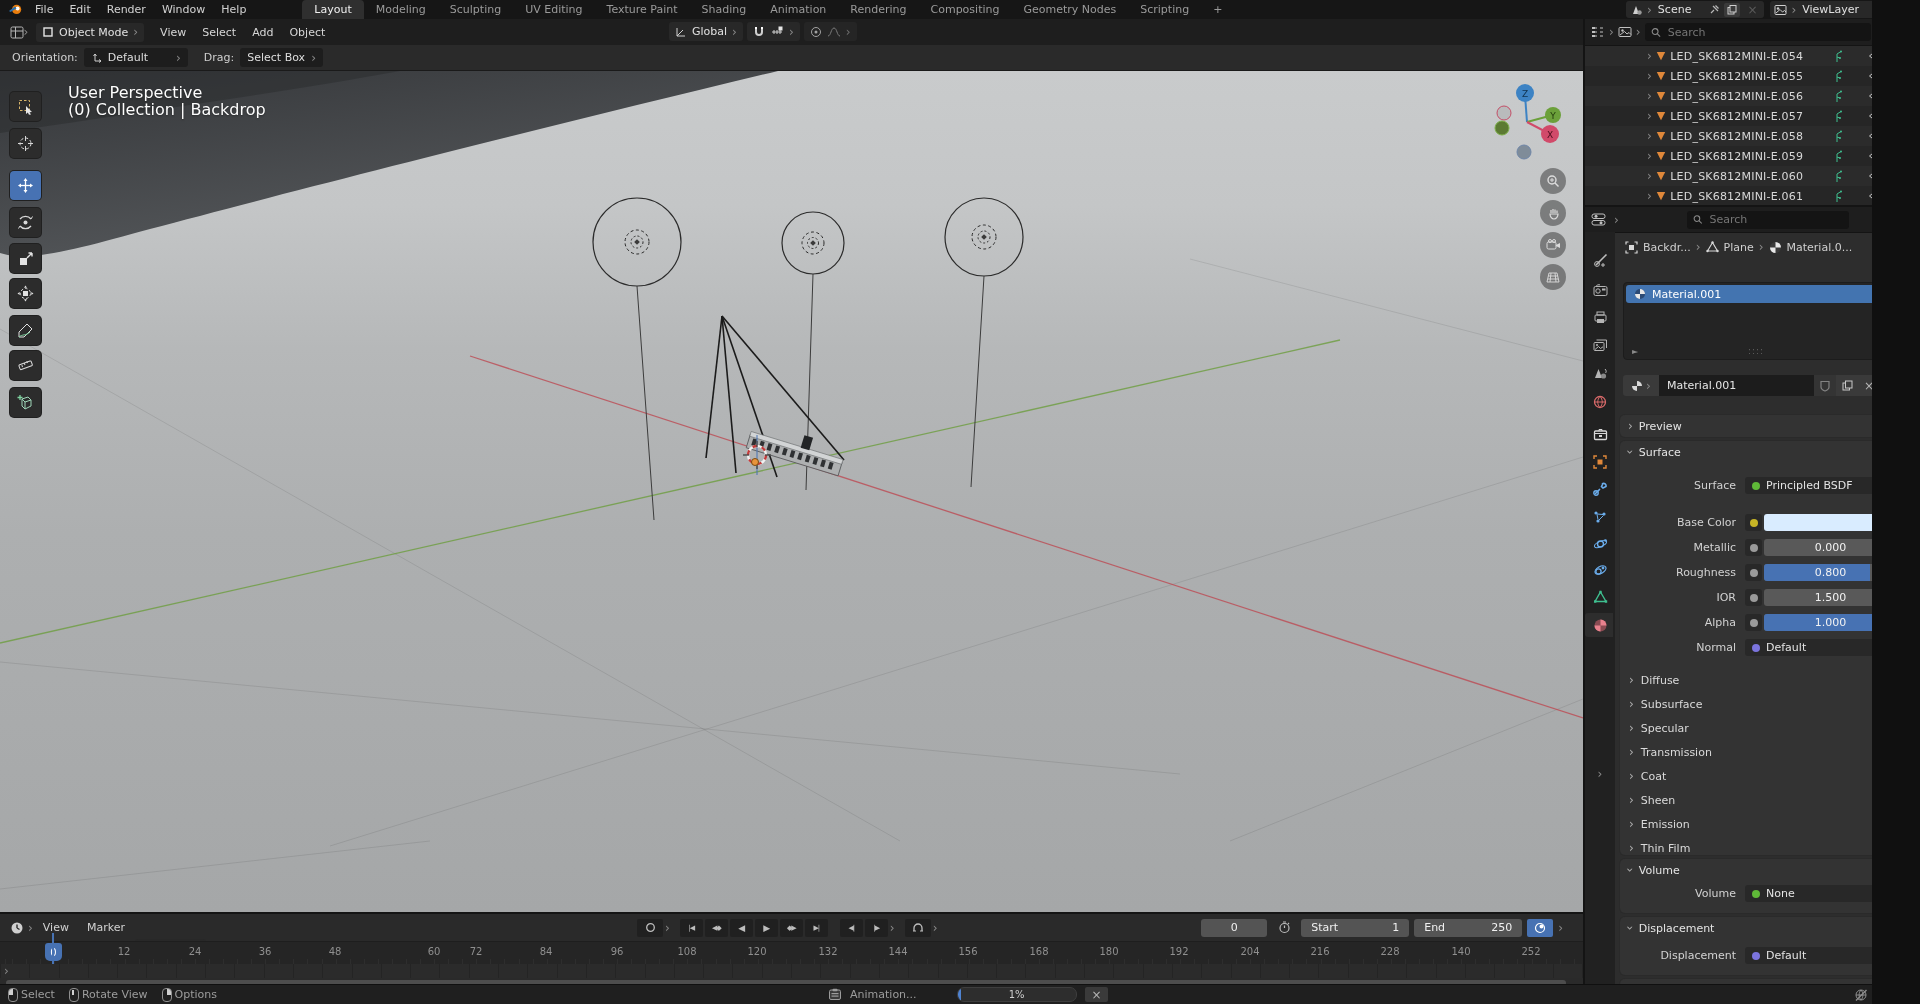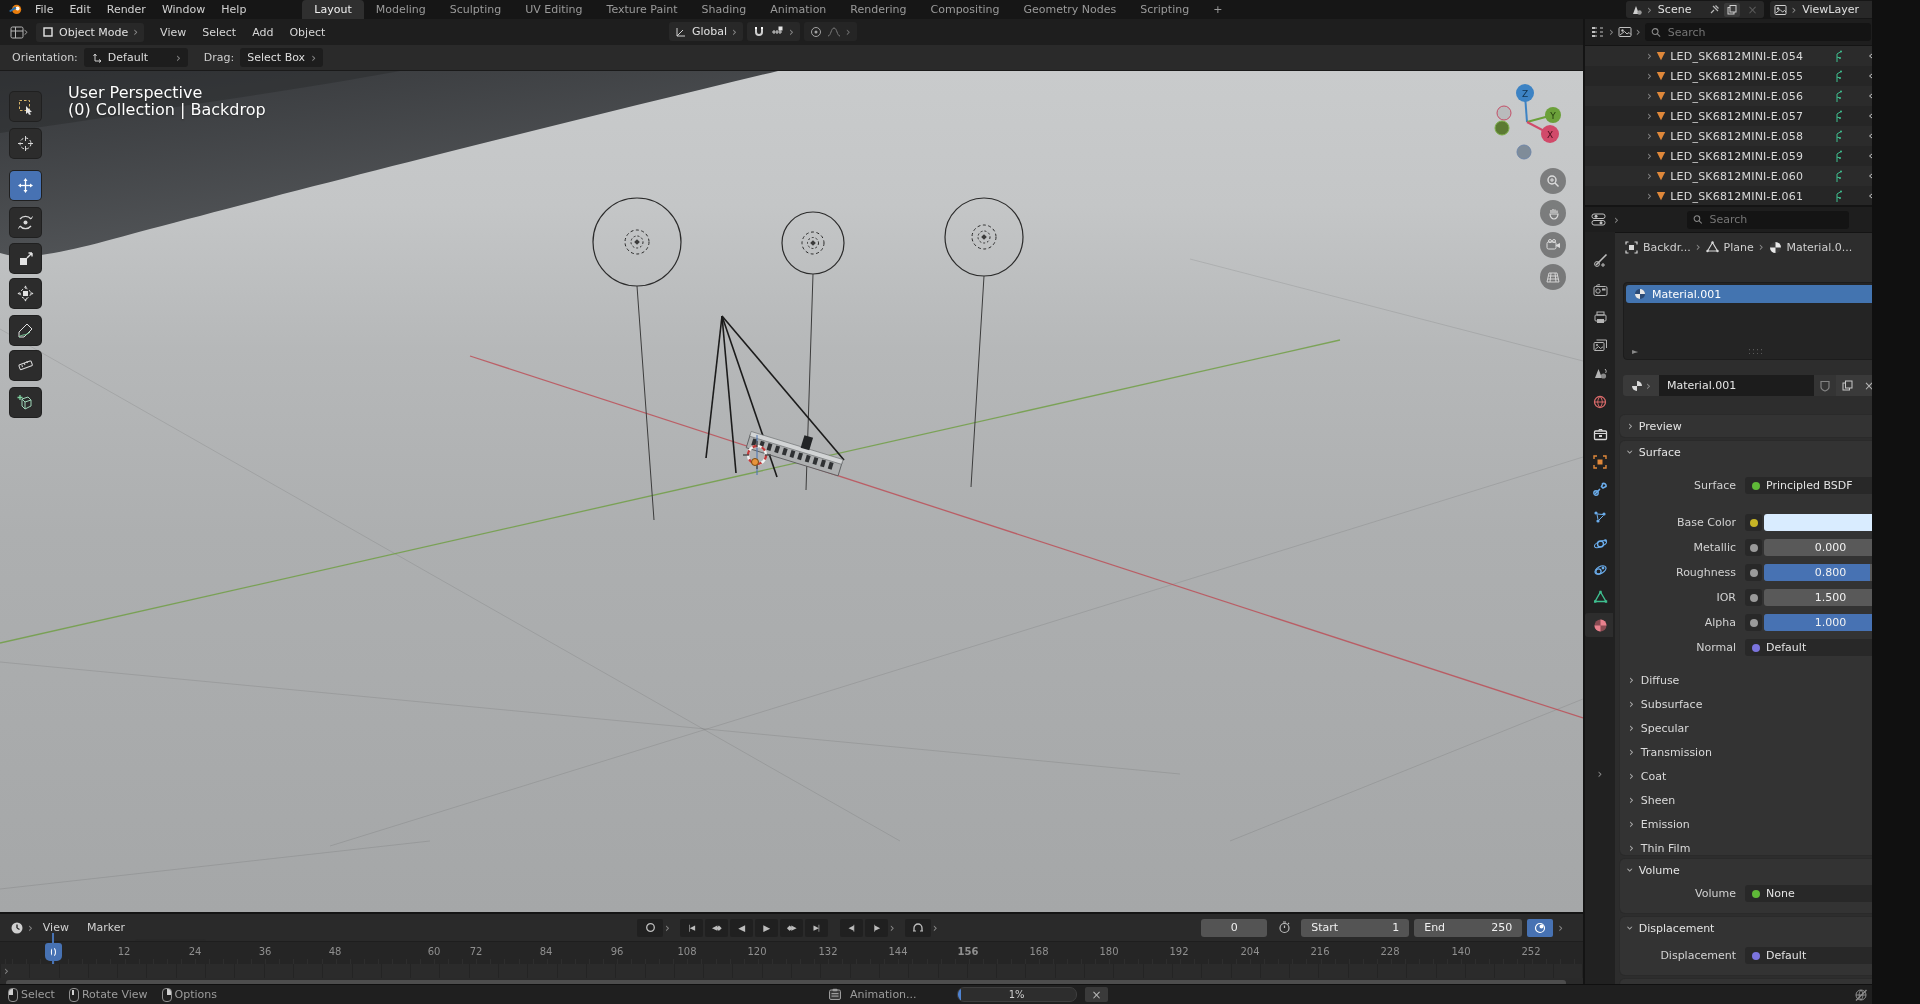--- a/index.html
+++ b/index.html
@@ -1180,21 +1180,21 @@
       <span class="tick" style="left:265px;">36</span>
       <span class="tick" style="left:335px;">48</span>
       <span class="tick" style="left:406px;margin-left:28px;">60</span>
       <span class="tick" style="left:476px;">72</span>
       <span class="tick" style="left:546px;">84</span>
       <span class="tick" style="left:617px;">96</span>
       <span class="tick" style="left:687px;">108</span>
       <span class="tick" style="left:757px;">120</span>
       <span class="tick" style="left:828px;">132</span>
       <span class="tick" style="left:898px;">144</span>
-      <span class="tick" style="left:968px;font-weight:bold;">156</span>
+      <span class="tick" style="left:968px;">156</span>
       <span class="tick" style="left:1039px;">168</span>
       <span class="tick" style="left:1109px;">180</span>
       <span class="tick" style="left:1179px;">192</span>
       <span class="tick" style="left:1250px;">204</span>
       <span class="tick" style="left:1320px;">216</span>
       <span class="tick" style="left:1390px;">228</span>
       <span class="tick" style="left:1461px;">140</span>
       <span class="tick" style="left:1531px;">252</span>
       <div class="playhead-flag">
           <span>0</span>

